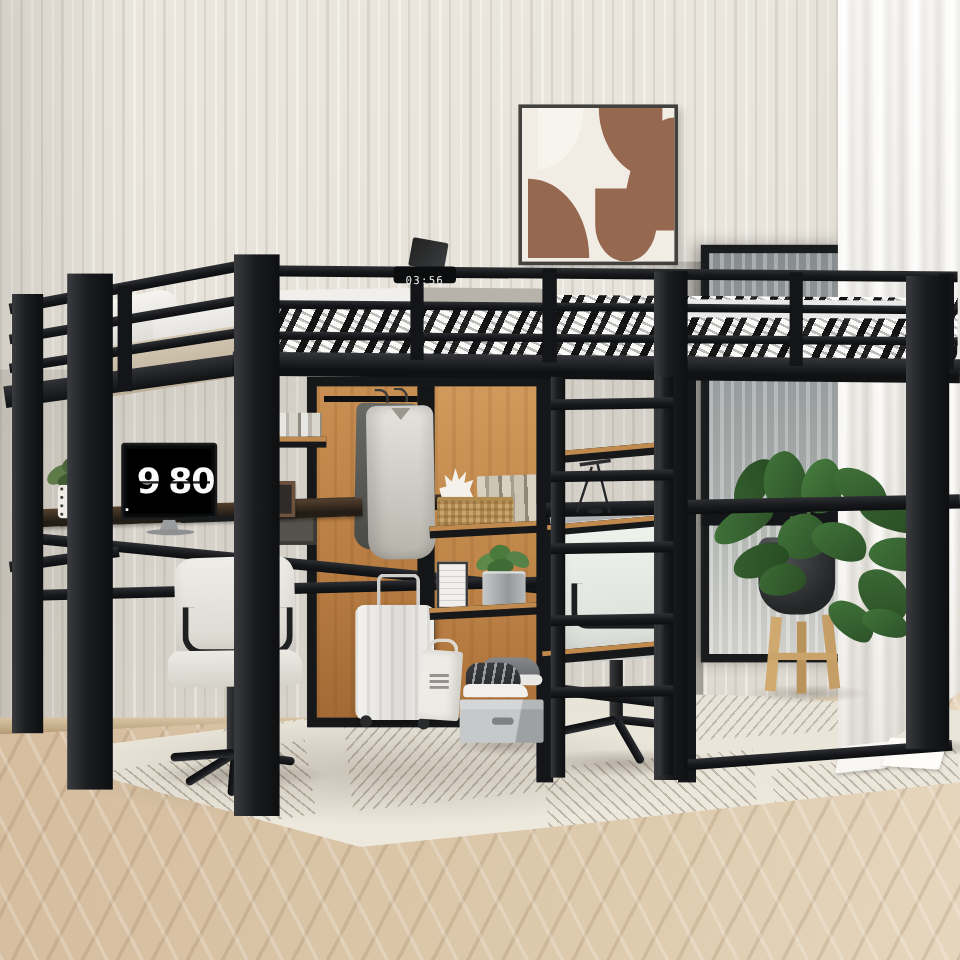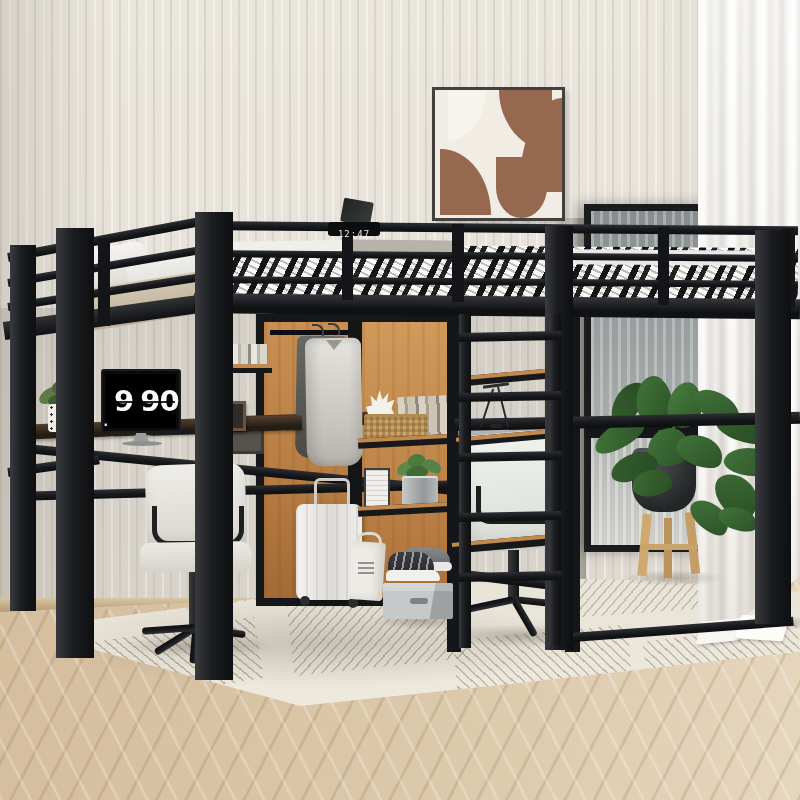--- a/index.html
+++ b/index.html
@@ -201,21 +201,21 @@
   <div class="bar" style="left:8px;top:468px;width:92px;height:9px;z-index:4;transform:rotate(-8deg);transform-origin:left center;"></div>
   <div class="abs" style="left:12px;top:420px;width:290px;height:15px;z-index:5;transform:rotate(-2deg);
     background:linear-gradient(180deg,#54402e,#241d16 70%);box-shadow:0 2px 3px rgba(0,0,0,.3);"></div>
 
   <div class="abs" style="left:101px;top:369px;width:80px;height:64px;z-index:6;
     background:#0a0b0c;border:2px solid #1b1c1e;border-radius:3px;box-sizing:border-box;">
     <div class="abs" style="left:3px;top:3px;right:3px;bottom:3px;background:#000;
       display:flex;align-items:center;justify-content:center;gap:7px;">
       <span class="flipdigit" style="font-size:12px;align-self:flex-end;">.</span>
       <span class="flipdigit">9</span>
-      <span class="flipdigit">90</span>
+      <span class="flipdigit">80</span>
     </div>
     <div class="abs" style="left:4px;right:4px;top:50%;height:2px;background:rgba(0,0,0,.85);"></div>
   </div>
   <div class="abs" style="left:133px;top:433px;width:16px;height:9px;z-index:6;
     background:#9a9c9e;clip-path:polygon(20% 0,80% 0,100% 100%,0 100%);"></div>
   <div class="abs" style="left:122px;top:441px;width:40px;height:5px;z-index:6;background:#8e9092;border-radius:50%;"></div>
   <div class="abs" style="left:150px;top:430px;width:52px;height:5px;z-index:6;background:#1a1b1d;border-radius:2px;transform:rotate(-2deg);"></div>
 
   <div class="abs" style="left:213px;top:401px;width:33px;height:30px;z-index:6;
     border:3px solid #6b523c;background:#2e2b28;box-sizing:border-box;box-shadow:1px 2px 3px rgba(0,0,0,.3);"></div>
@@ -293,21 +293,21 @@
     background:linear-gradient(180deg,#35363a,#101113 70%);"></div>
   <div class="stile" style="left:342px;top:224px;width:11px;height:76px;z-index:8;"></div>
   <div class="stile" style="left:452px;top:224px;width:12px;height:78px;z-index:8;"></div>
   <div class="stile" style="left:658px;top:227px;width:11px;height:78px;z-index:8;"></div>
   <div class="stile" style="left:782px;top:228px;width:13px;height:80px;z-index:8;"></div>
 
   <div class="abs" style="left:342px;top:200px;width:30px;height:24px;z-index:8;transform:rotate(10deg);
     background:linear-gradient(120deg,#222,#3a3c3e);border-radius:2px;"></div>
   <div class="abs" style="left:328px;top:222px;width:52px;height:14px;z-index:9;
     background:#0c0d0e;border-radius:3px;text-align:center;">
-    <span style="color:#e8e8e6;font-family:'DejaVu Sans Mono',monospace;font-size:9px;line-height:14px;letter-spacing:1px;">12:47</span>
+    <span style="color:#e8e8e6;font-family:'DejaVu Sans Mono',monospace;font-size:9px;line-height:14px;letter-spacing:1px;">03:56</span>
   </div>
 
   <div class="post" style="left:10px;top:245px;width:26px;height:366px;z-index:9;"></div>
   <div class="post" style="left:56px;top:228px;width:38px;height:430px;z-index:9;"></div>
   <div class="post" style="left:195px;top:212px;width:38px;height:468px;z-index:9;"></div>
   <div class="post" style="left:545px;top:226px;width:28px;height:424px;z-index:9;"></div>
   <div class="post" style="left:755px;top:230px;width:36px;height:394px;z-index:9;"></div>
 
   <div class="bar" style="left:455px;top:419px;width:345px;height:12px;z-index:6;transform:rotate(-1.2deg);transform-origin:left center;"></div>
   <div class="bar" style="left:558px;top:634px;width:236px;height:9px;z-index:8;transform:rotate(-4.2deg);transform-origin:left center;"></div>

